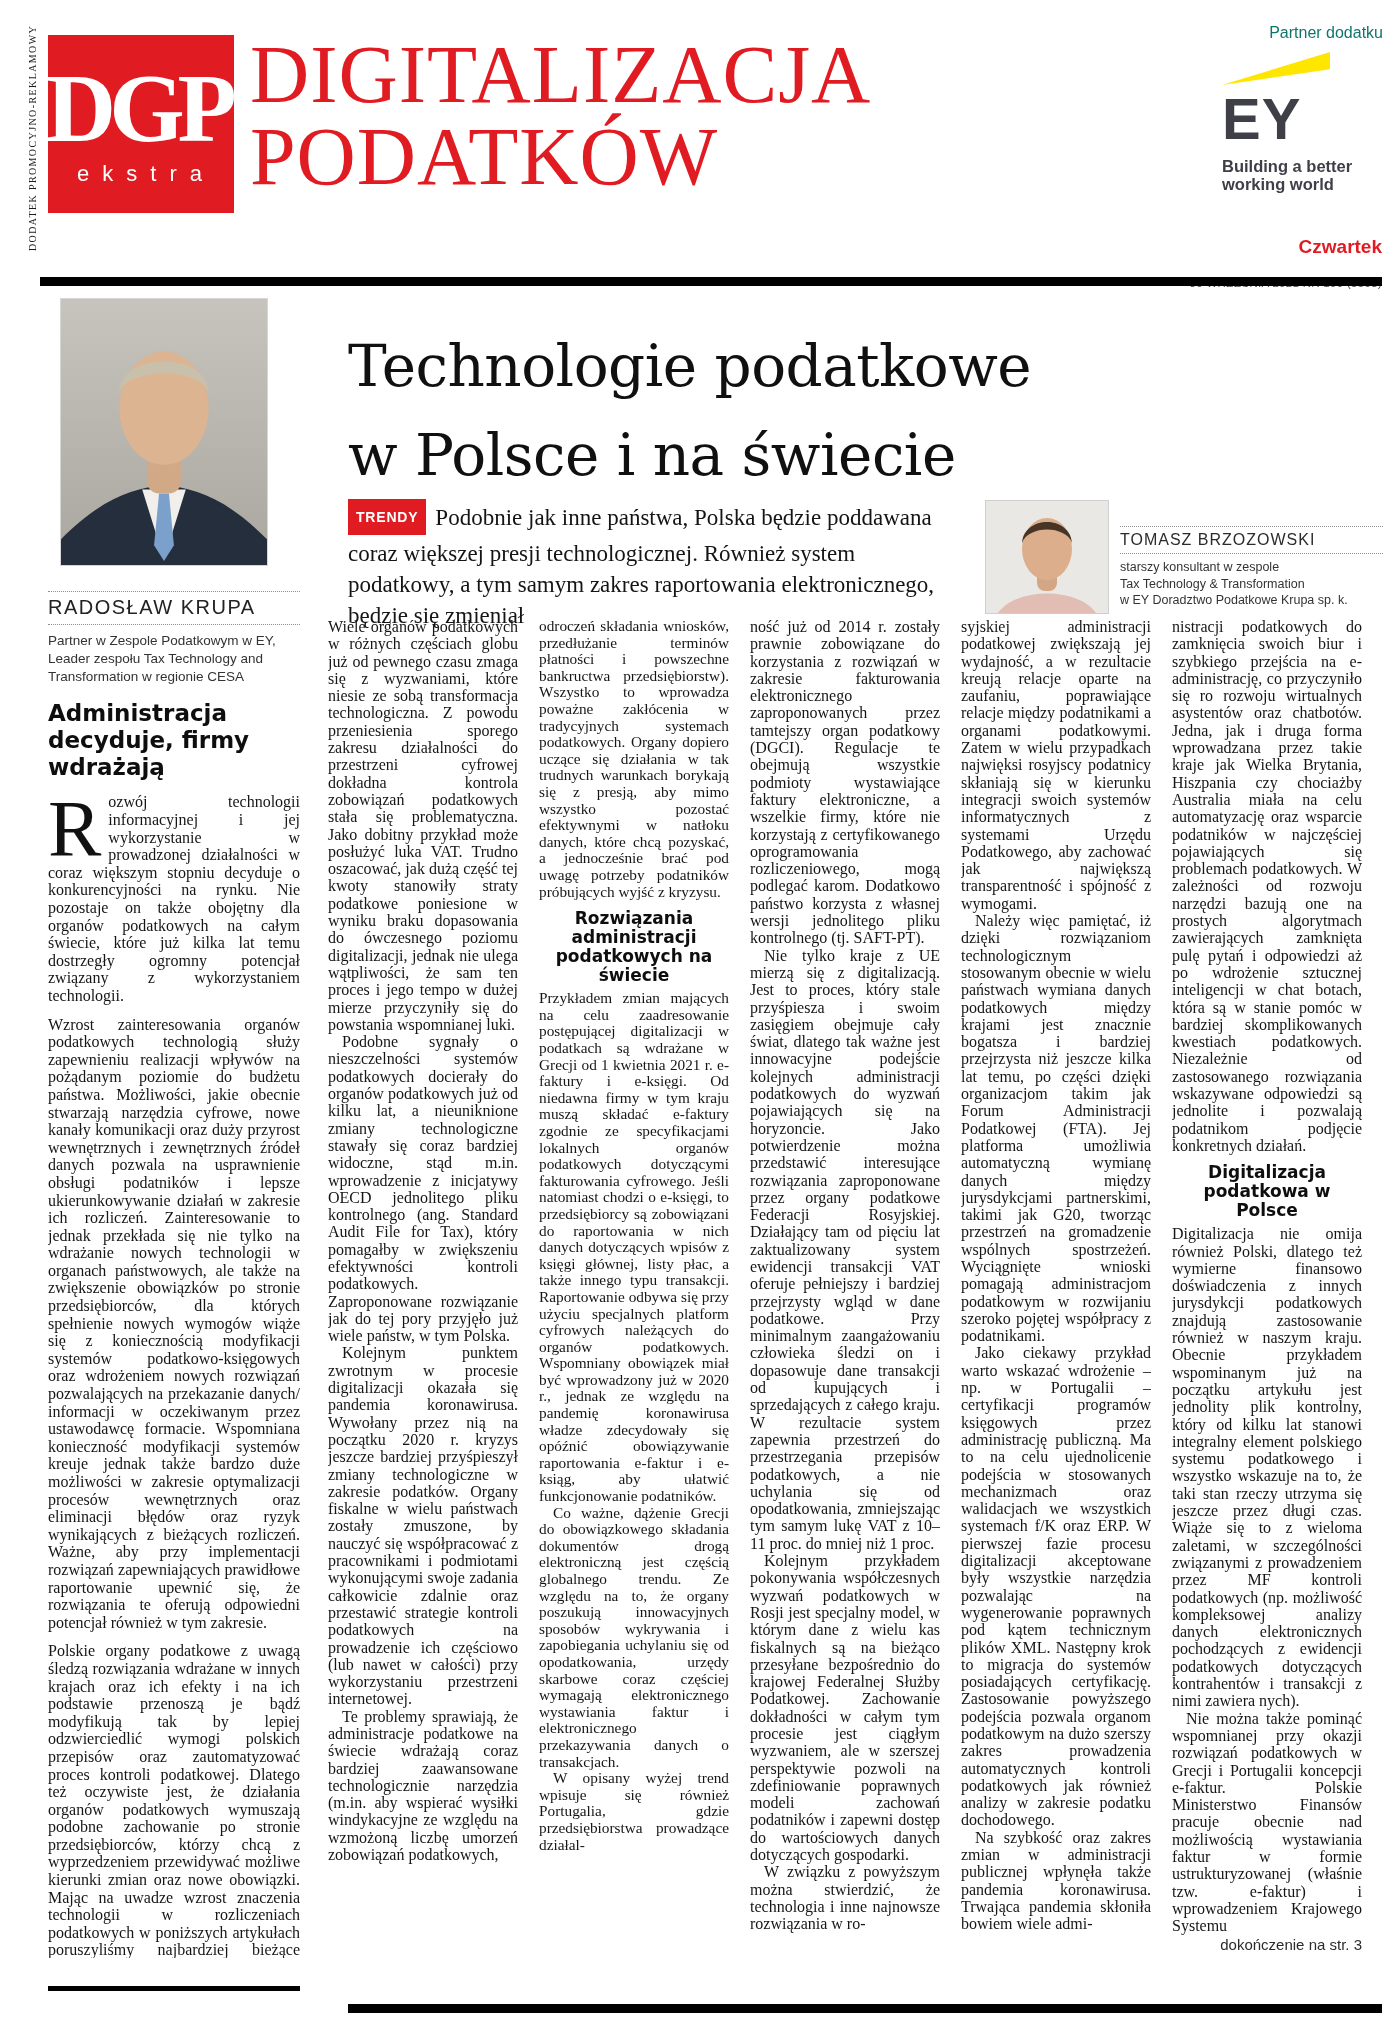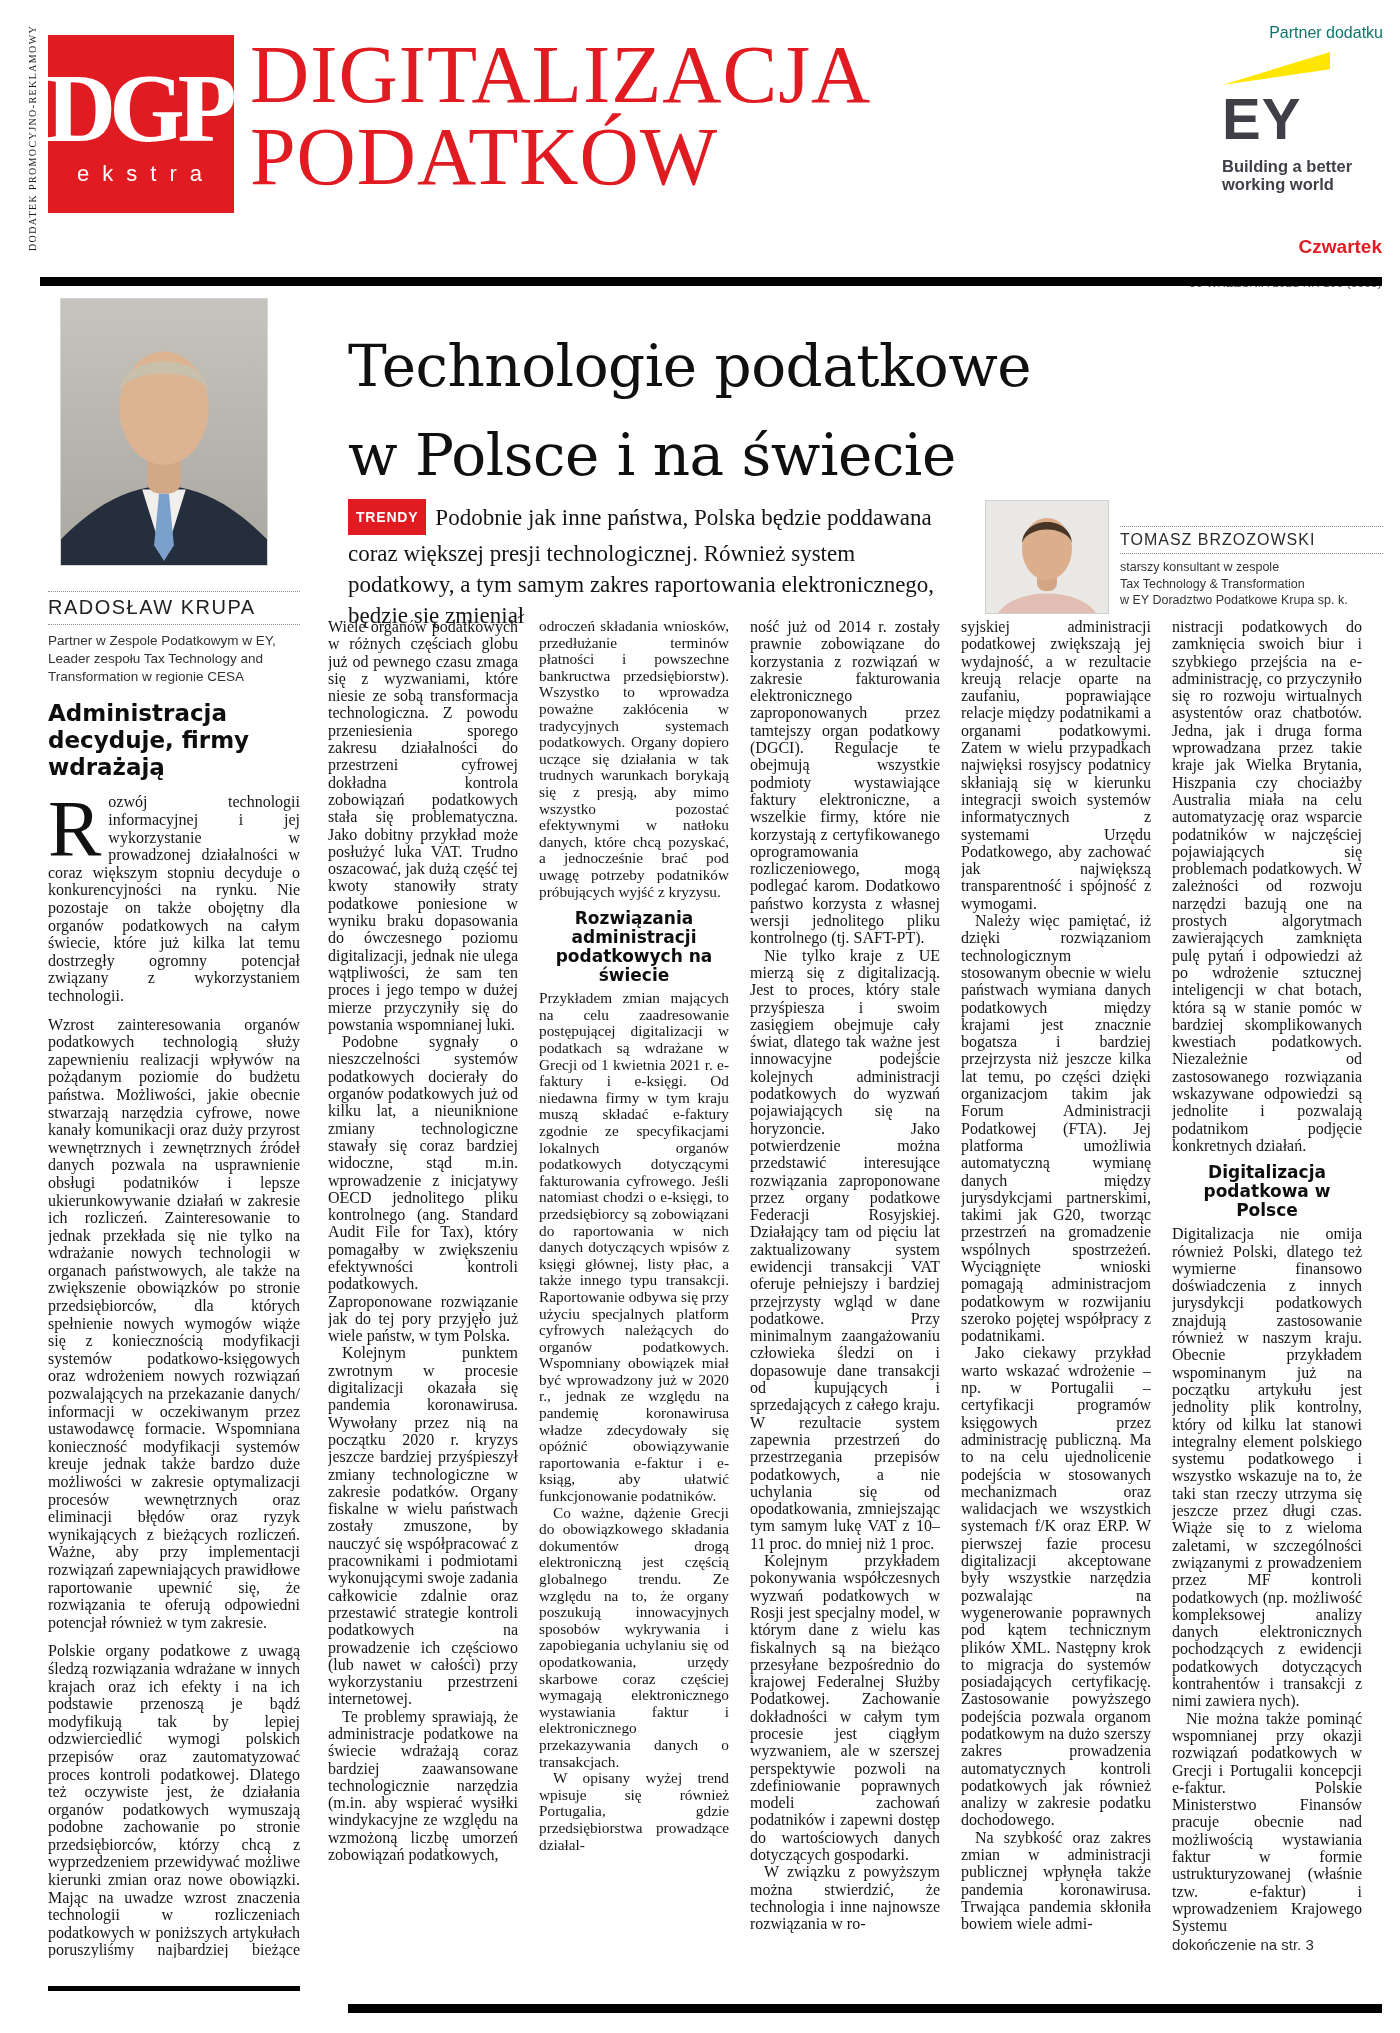--- a/index.html
+++ b/index.html
@@ -61,21 +61,21 @@
   .expert-title span{display:block;}
 
   
   .body-columns{left:328px;top:618px;width:1034px;height:1382px;display:flex;gap:21px;}
   .bcol{width:190px;height:100%;overflow:hidden;font-size:16px;line-height:17.3px;text-align:justify;}
   .bcol.tight{font-size:15.3px;line-height:16.6px;}
   .bcol p{margin:0;text-indent:14px;}
   .bcol p.first{text-indent:0;}
   .bcol h4{font-family:"DejaVu Sans",sans-serif;font-weight:bold;font-size:17px;line-height:1.12;
      color:#0e0e0e;margin:9px 4px 5px;text-align:center;}
-  .bcol .cont{font-family:"Liberation Sans",sans-serif;font-size:15px;color:#2b2b2b;
+  .bcol .cont{text-align:right;font-family:"Liberation Sans",sans-serif;font-size:15px;color:#2b2b2b;
      margin-top:2px;}
   .bottom-rule{left:348px;top:2004px;width:1034px;height:9px;background:#000;}
 </style>
 </head>
 <body>
 
 <div class="page">
 
   <div class="abs vertical-label">DODATEK PROMOCYJNO-REKLAMOWY</div>
 

